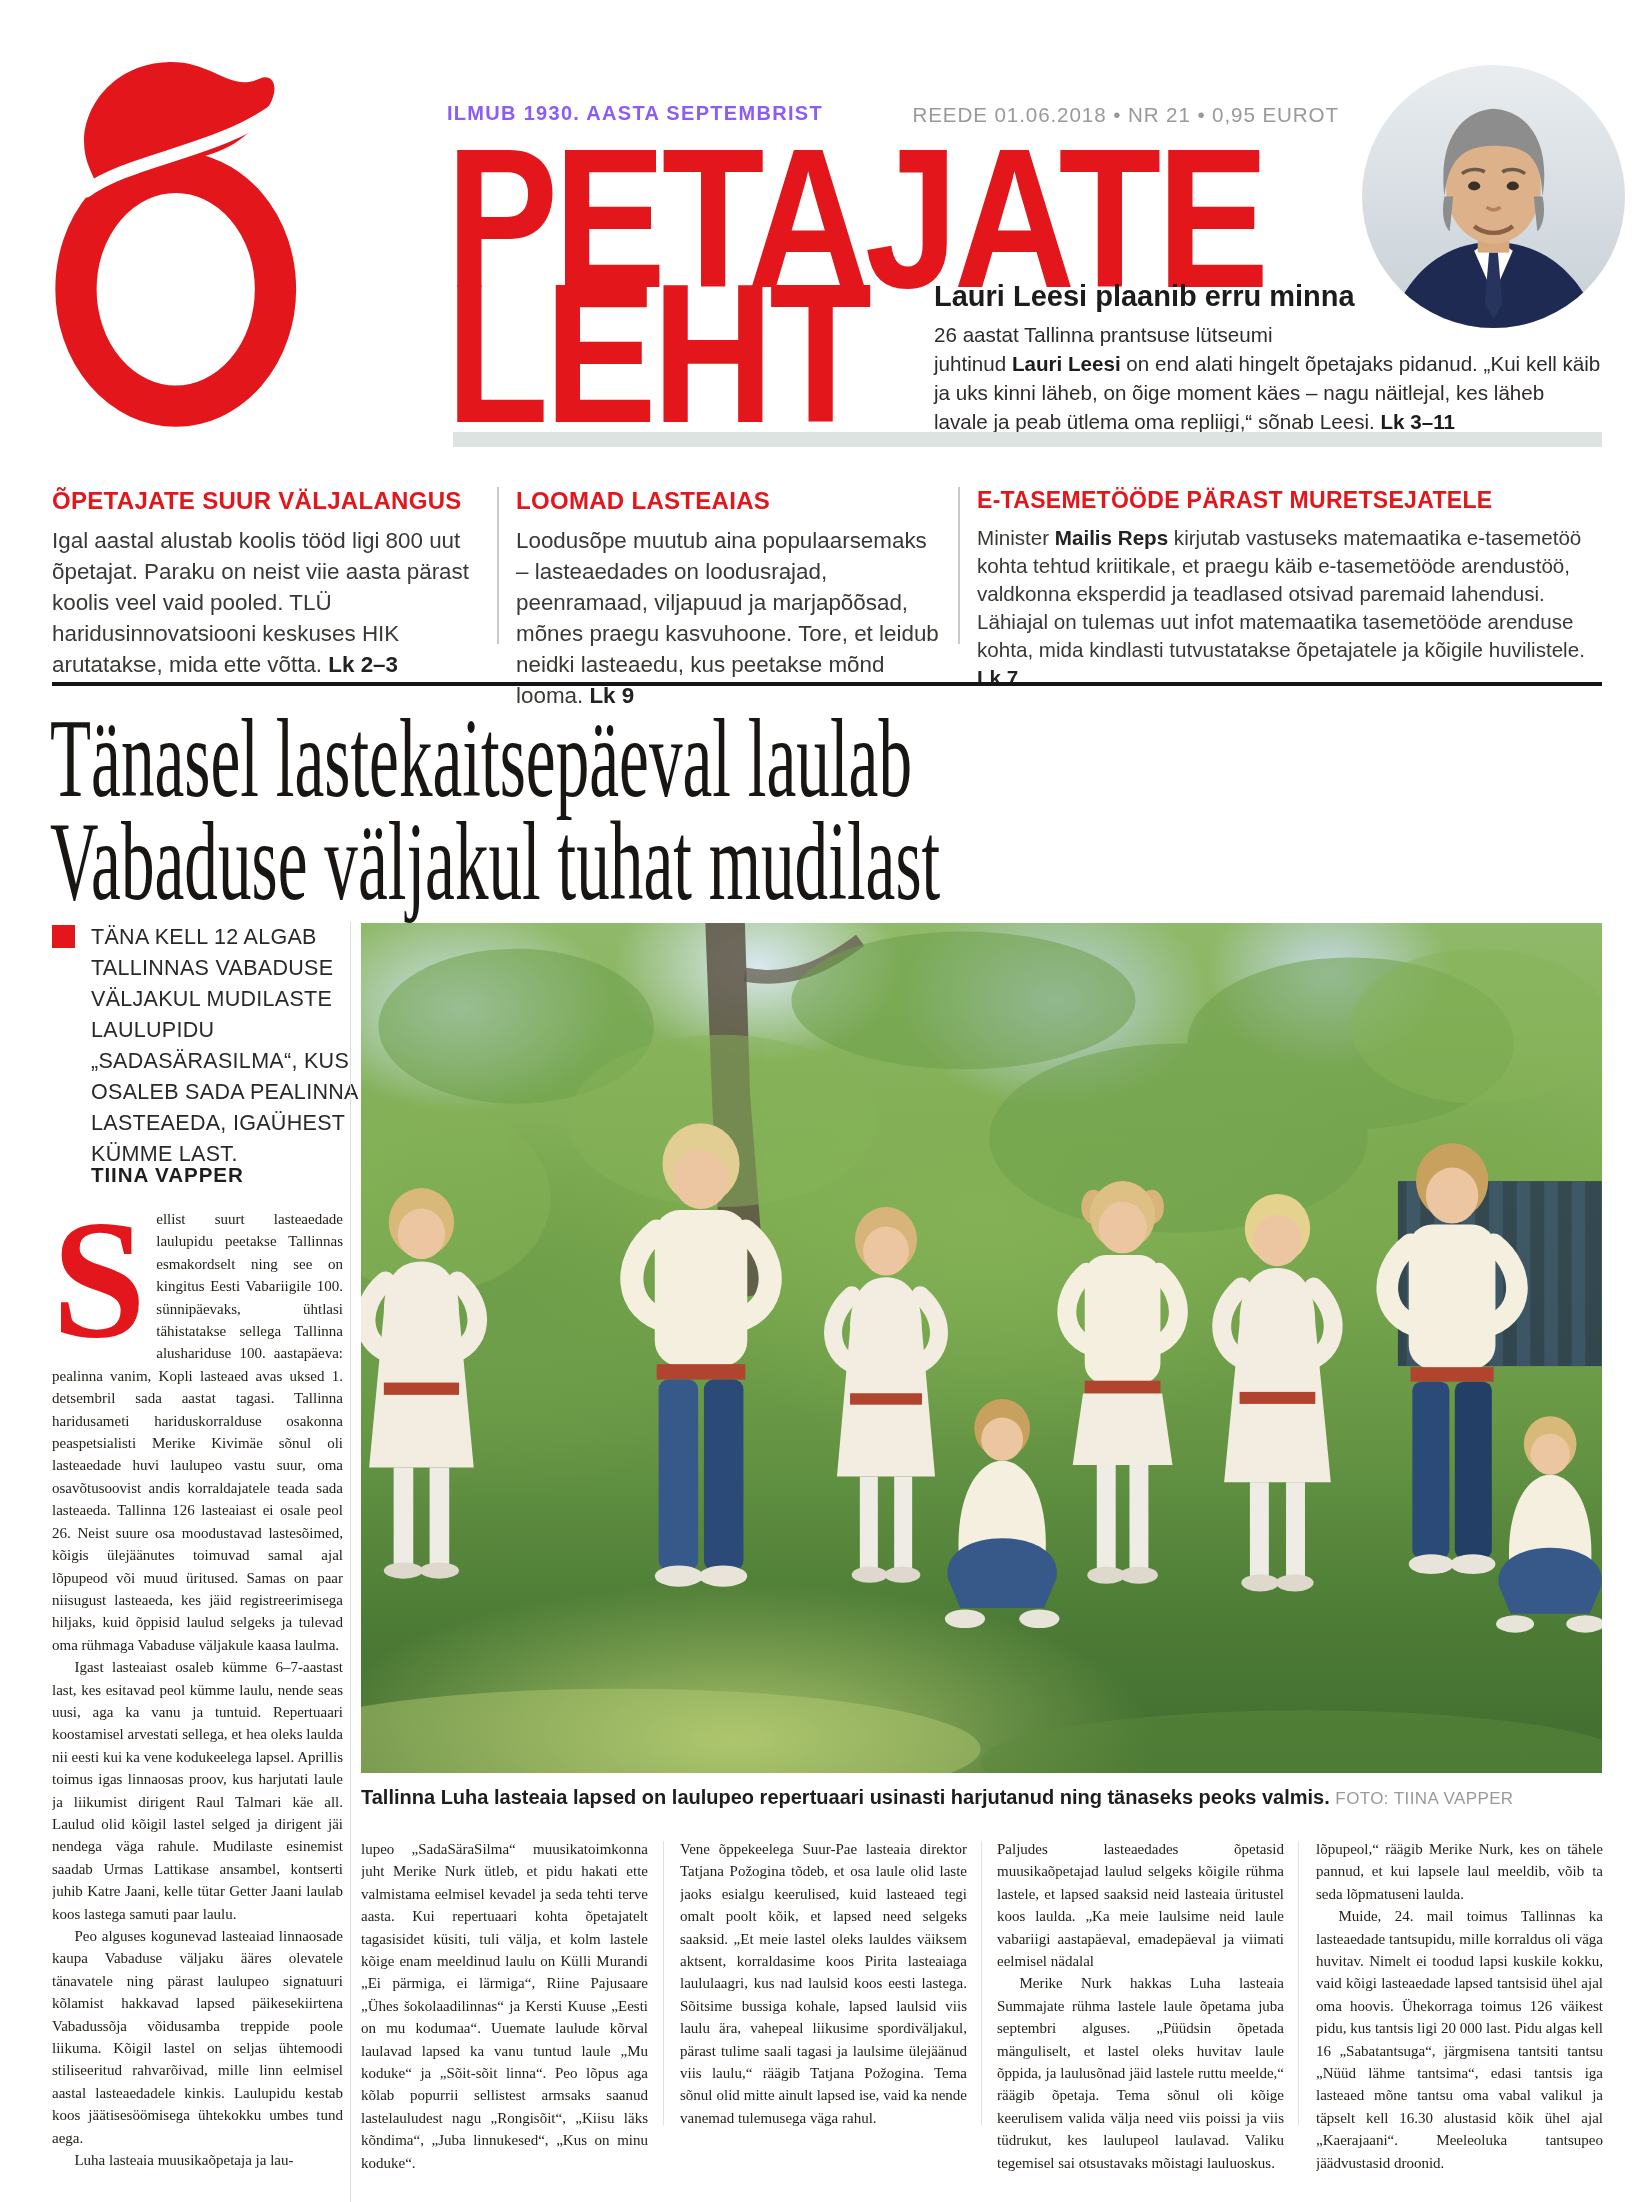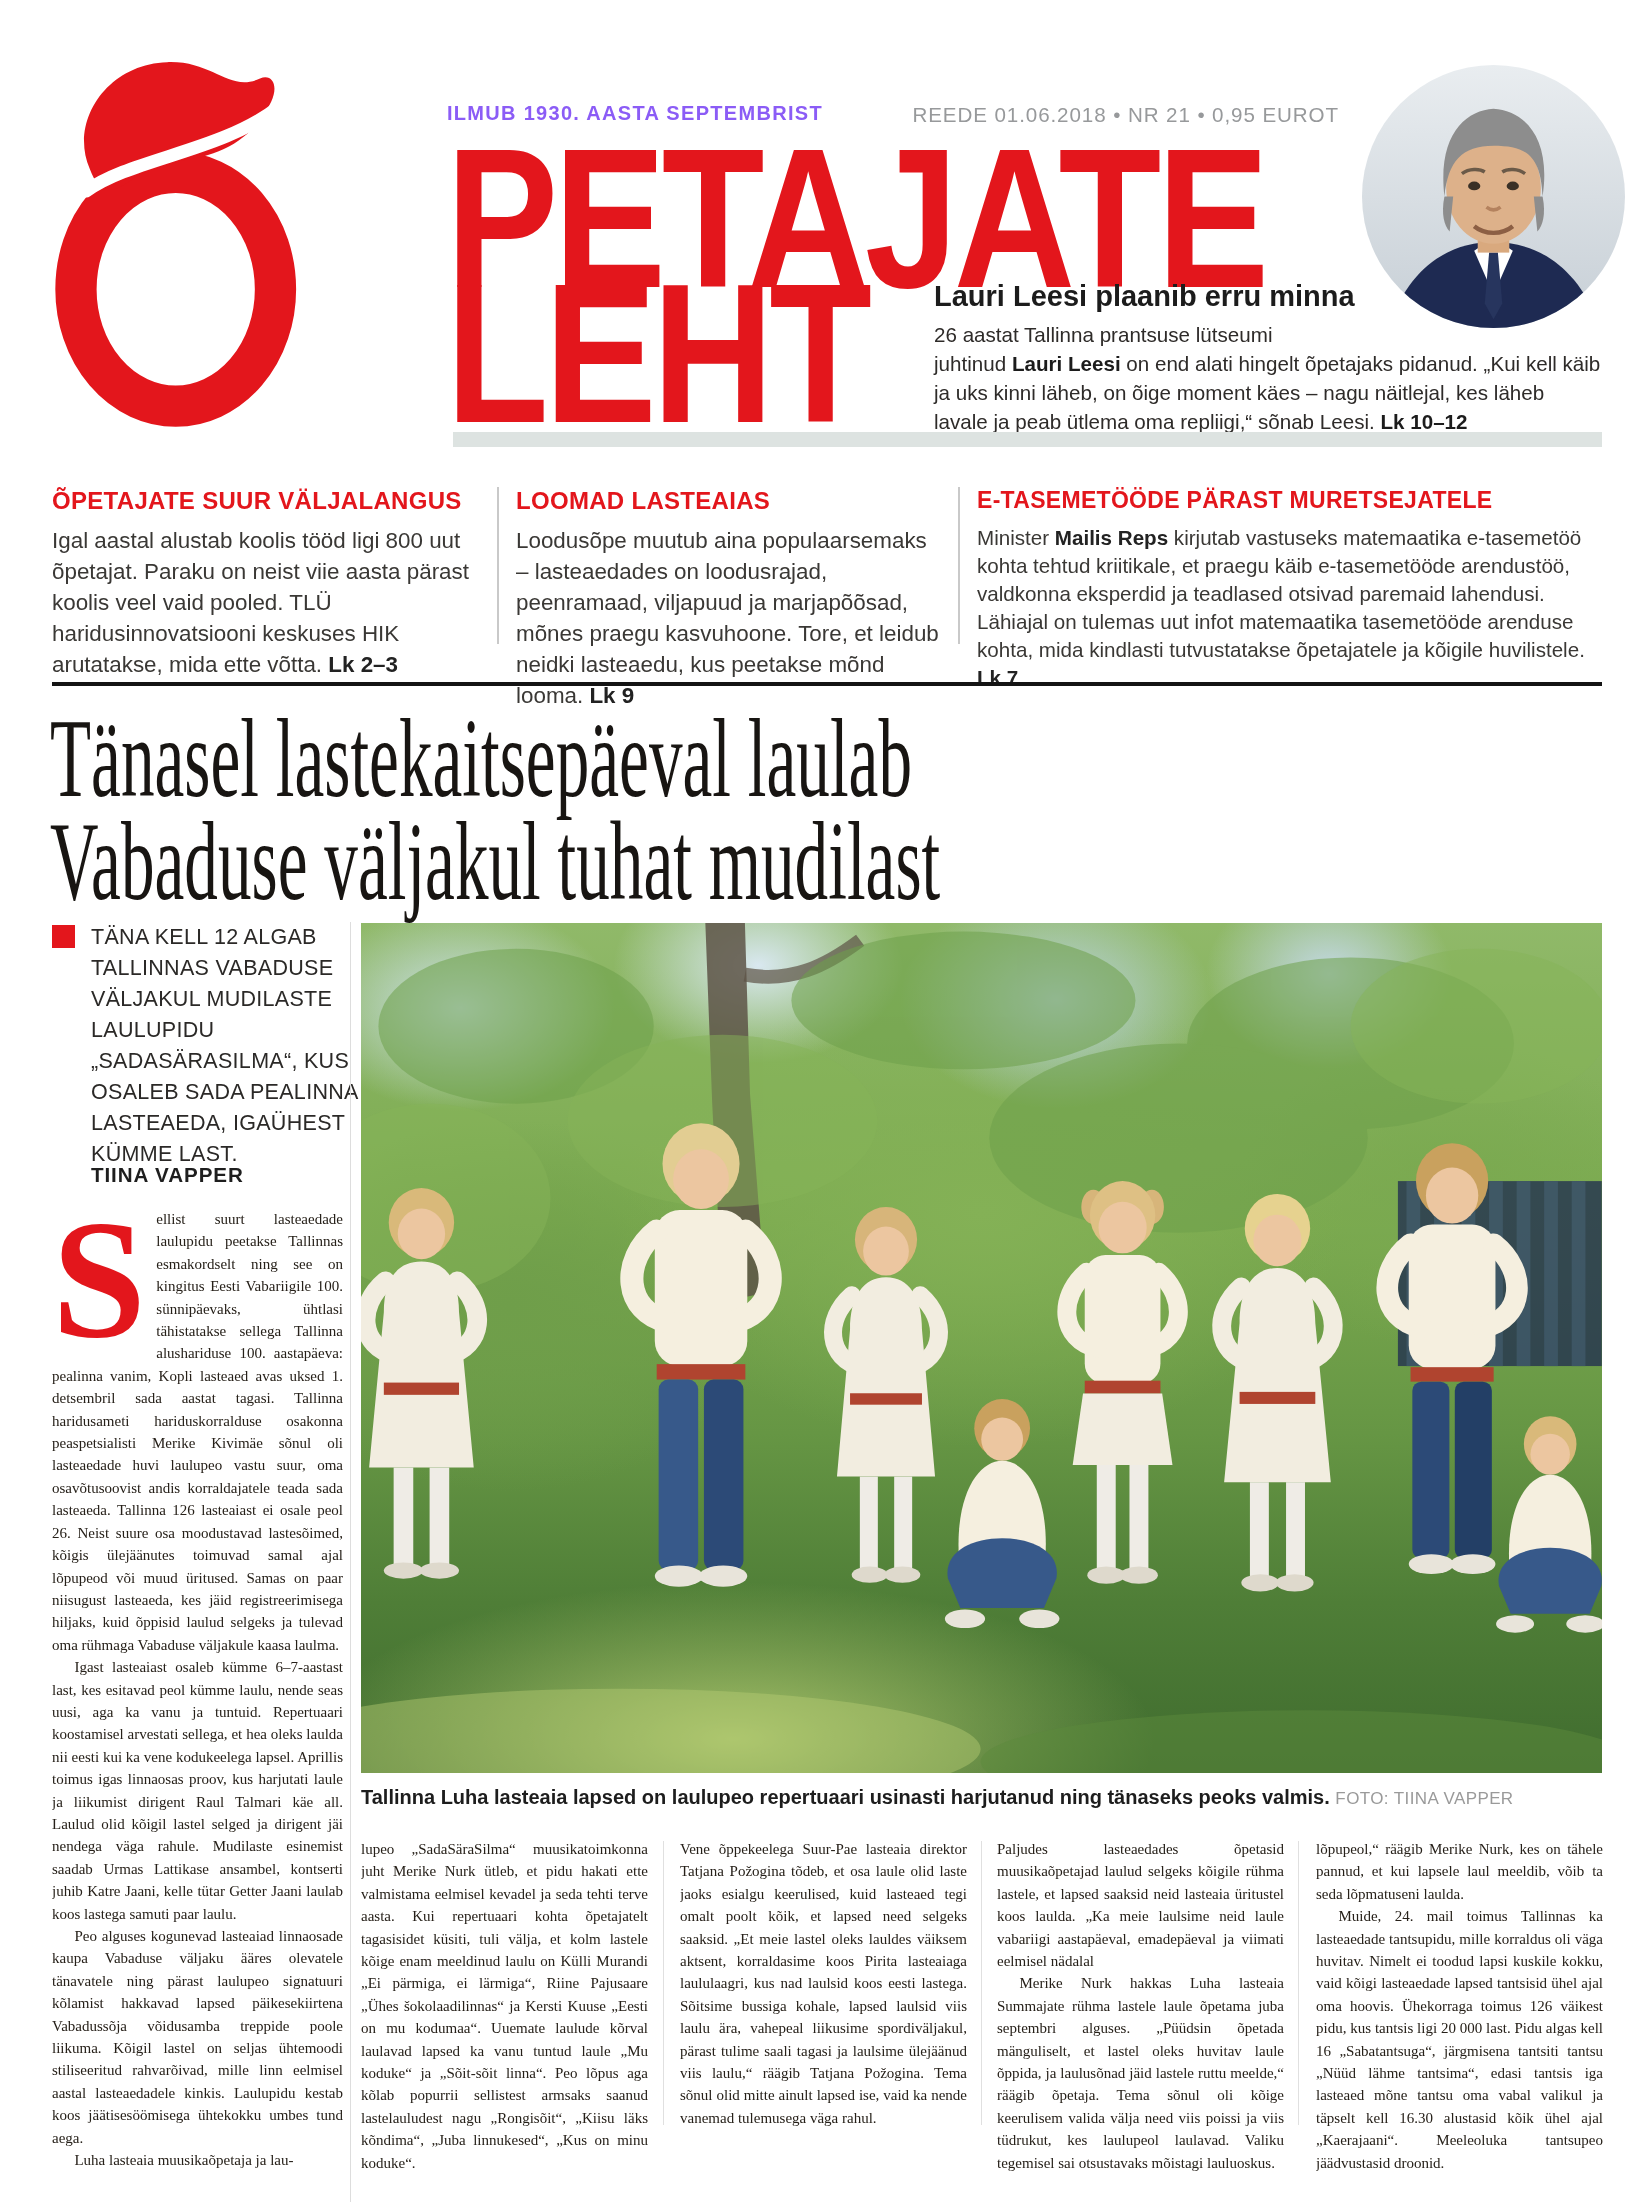--- a/index.html
+++ b/index.html
@@ -115,21 +115,21 @@
       <path d="M114 124 C122 118 134 118 140 122" stroke="#6b5a48" stroke-width="4" fill="none"></path>
       <path d="M160 122 C166 118 178 118 186 124" stroke="#6b5a48" stroke-width="4" fill="none"></path>
       <path d="M142 162 C147 166 153 166 158 162" stroke="#b4825e" stroke-width="4" fill="none"></path>
       <path d="M128 184 C140 194 160 194 172 184" stroke="#8c5f44" stroke-width="5" fill="none"></path>
     </g>
   </svg>
 
   <div class="abs sans topstory-head">Lauri Leesi plaanib erru minna</div>
   <div class="abs sans topstory-body">
     <div>26 aastat Tallinna prantsuse lütseumi</div>
-    <span>juhtinud </span><b>Lauri Leesi</b><span> on end alati hingelt õpetajaks pidanud. „Kui kell käib ja uks kinni läheb, on õige moment käes – nagu näitlejal, kes läheb lavale ja peab ütlema oma repliigi,“ sõnab Leesi. </span><b>Lk 10–12</b>
+    <span>juhtinud </span><b>Lauri Leesi</b><span> on end alati hingelt õpetajaks pidanud. „Kui kell käib ja uks kinni läheb, on õige moment käes – nagu näitlejal, kes läheb lavale ja peab ütlema oma repliigi,“ sõnab Leesi. </span><b>Lk 3–11</b>
   </div>
 
   <div class="abs graybar"></div>
 
   <div class="abs" style="left:52px;top:487px;width:432px;">
     <div class="teaser-head">ÕPETAJATE SUUR VÄLJALANGUS</div>
     <p class="teaser-body">
       <span></span><b></b><span>Igal aastal alustab koolis tööd ligi 800 uut õpetajat. Paraku on neist viie aasta pärast koolis veel vaid pooled. TLÜ haridusinnovatsiooni keskuses HIK arutatakse, mida ette võtta. </span><b>Lk 2–3</b>
     </p>
   </div>

